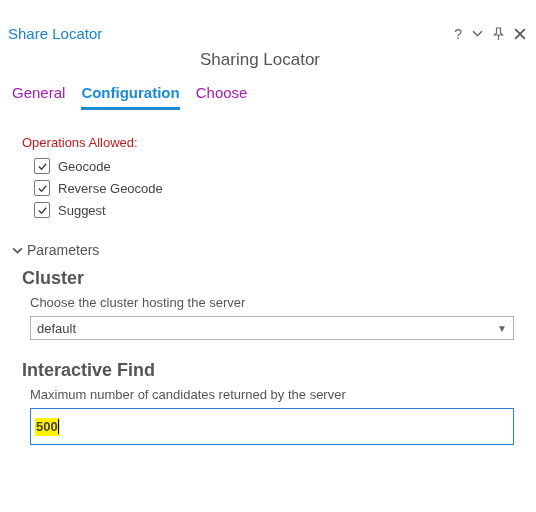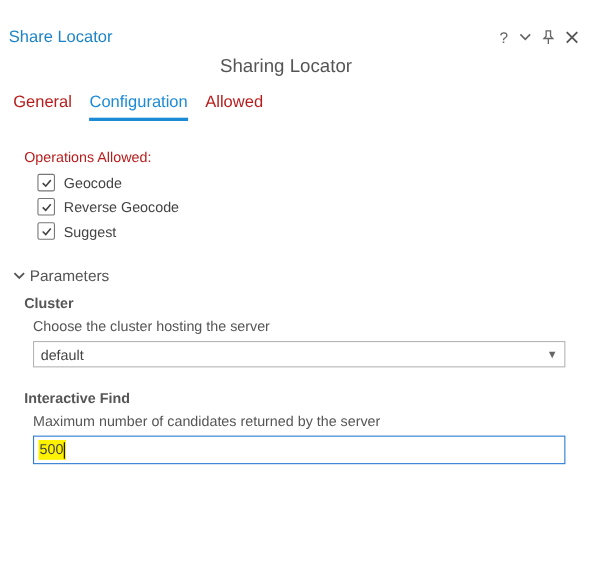--- a/index.html
+++ b/index.html
@@ -46,27 +46,28 @@
     padding: 6px 16px 14px 0;
   }
   .tabs {
     display: flex;
     gap: 16px;
     padding: 0 12px;
     border-bottom: 1px solid transparent;
   }
   .tab {
     font-size: 15px;
-    color: #b91c1c;
+    color: #a21caf;
     padding-bottom: 6px;
     cursor: pointer;
   }
   .tab.active {
     color: #1c8bd6;
     border-bottom: 3px solid #1c8bd6;
+    font-weight: bold;
   }
   .content {
     padding: 20px 12px 0 12px;
   }
   .section-header {
     display: flex;
     align-items: center;
     font-size: 14px;
     color: #555;
     cursor: pointer;
@@ -95,21 +96,21 @@
     display: flex;
     align-items: center;
     justify-content: center;
     cursor: pointer;
     background: #fff;
   }
   .field-subhead {
     font-weight: 600;
     color: #555;
     margin: 8px 0 6px 10px;
-    font-size: 13px;
+    font-size: 18px;
   }
   .field-desc {
     color: #555;
     margin: 6px 0 6px 18px;
   }
   .dropdown {
     margin: 4px 10px 0 18px;
     height: 22px;
     border: 1px solid #b5b5b5;
     background: #fff;
@@ -118,27 +119,28 @@
     justify-content: space-between;
     padding: 0 6px;
     cursor: pointer;
   }
   .dropdown .dd-arrow {
     color: #666;
     font-size: 10px;
   }
   .textfield-wrap {
     margin: 6px 10px 0 18px;
-    height: 26px;
+    height: 37px;
     border: 1px solid #2b7cd3;
     background: #fff;
     display: flex;
     align-items: center;
     padding: 0 4px;
     box-sizing: border-box;
+    font-weight: bold;
   }
   .textfield-value {
     background: #fff200;
     padding: 0 1px;
     line-height: 18px;
     display: inline-flex;
     align-items: center;
   }
   .caret {
     display: inline-block;
@@ -174,21 +176,21 @@
           </svg>
       </span>
     </div>
   </div>
 
   <div class="subtitle">Sharing Locator</div>
 
   <div class="tabs">
     <div class="tab">General</div>
     <div class="tab active">Configuration</div>
-    <div class="tab">Allowed</div>
+    <div class="tab">Choose</div>
   </div>
 
   <div class="content">
 
 
     <div class="ops-label">Operations Allowed:</div>
 
     <div class="checkbox-row">
       <span class="cb">
         <svg width="11" height="11" viewBox="0 0 12 12">

